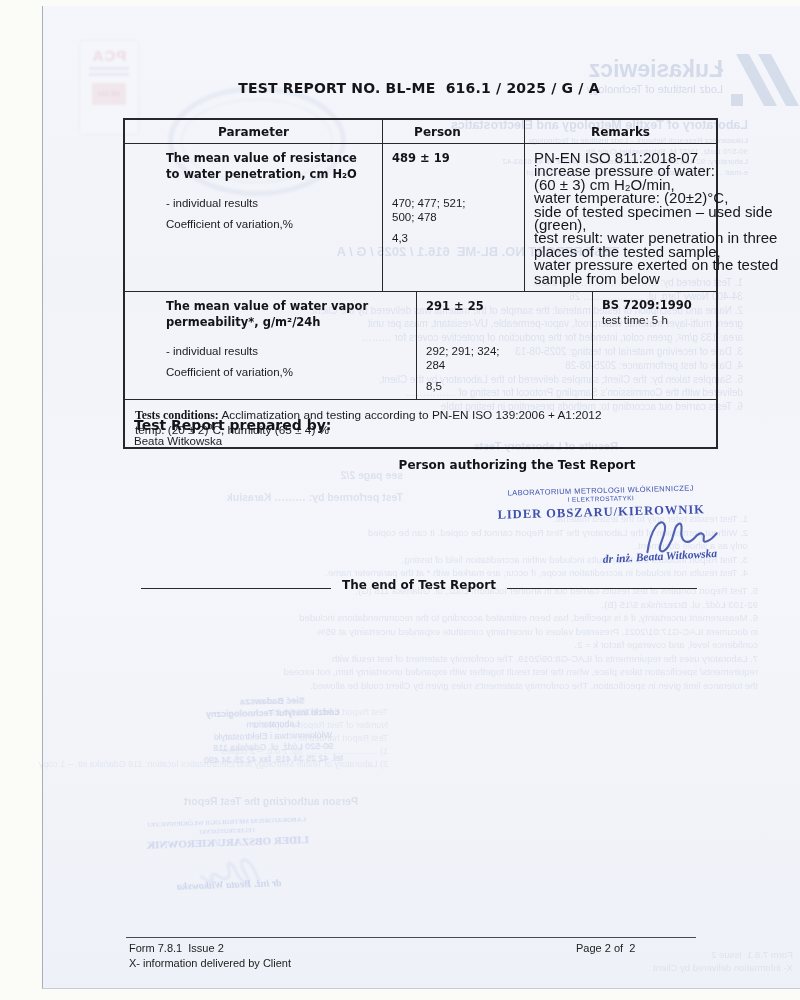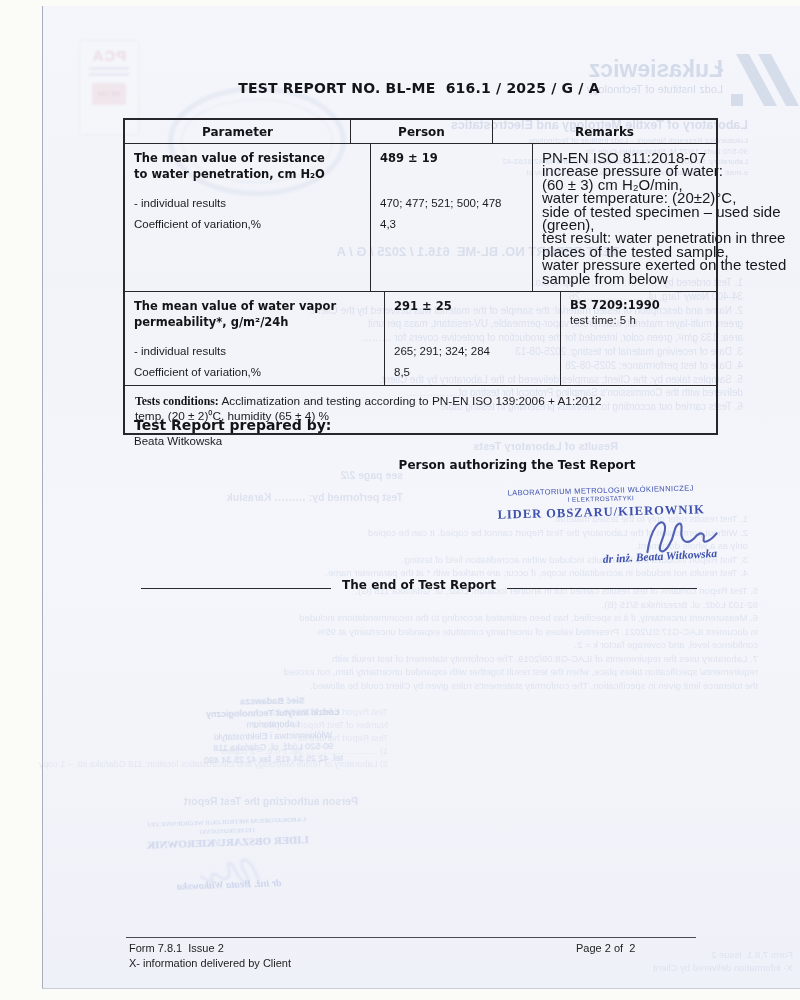--- a/index.html
+++ b/index.html
@@ -48,35 +48,35 @@
     position:absolute;left:80px;top:74px;width:592px;text-align:center;
     font-family:"DejaVu Sans",sans-serif;font-weight:bold;font-size:14px;
     white-space:pre;letter-spacing:.2px;color:#151519;
   }
   .tbl{
     position:absolute;left:80px;top:112px;width:591px;
     border:2px solid #26262b;
   }
   .trow{display:grid;grid-template-columns:225px 142px 224px;}
   .trow + .trow{border-top:1.6px solid #26262b;}
-  .tcell{padding:6px 8px 6px 9px;}
+  .tcell{padding:6px 8px 6px 9px;margin-left:32px;}
   .tcell + .tcell{border-left:1.6px solid #26262b;}
   .thead .tcell{
     text-align:center;font-family:"DejaVu Sans",sans-serif;font-weight:bold;
     font-size:12px;padding:5px 4px 4px;color:#141418;
   }
   .cell-main{min-height:46px;white-space:pre;
     font-family:"DejaVu Sans",sans-serif;font-weight:bold;font-size:11.5px;line-height:16px;color:#141418;}
   .cell-sub{font-size:11.5px;line-height:14px;}
   .cell-cv{font-size:11.5px;line-height:14px;margin-top:7px;}
   .vcell{text-align:left;}
   .remarks-pre{white-space:pre;font-size:15px;line-height:13.4px;padding-top:1px;color:#17171b;}
   .remarks-bold{font-family:"DejaVu Sans",sans-serif;font-weight:bold;font-size:11.5px;line-height:15px;color:#141418;}
   .remarks-sub{font-size:11.5px;line-height:15px;}
-  .row-h1{min-height:139px;gap:20px;}
+  .row-h1{min-height:139px;}
   .row-h2{min-height:80px;gap:34px;}
   .cond-cell{padding:8px 10px 9px;font-size:11.8px;line-height:15px;min-height:44px;box-sizing:border-box;}
   .cond-label{font-family:Liberation Serif, serif;font-weight:bold;color:#141418;}
   .prepared{position:absolute;left:91px;top:411px;}
   .prepared-label{font-family:"DejaVu Sans",sans-serif;font-weight:bold;font-size:14px;color:#141418;}
   .prepared-name{font-size:11.5px;margin-top:2px;}
   .authorizing{
     position:absolute;left:324px;top:452px;width:300px;text-align:center;
     font-family:"DejaVu Sans",sans-serif;font-weight:bold;font-size:12px;color:#141418;
   }
@@ -184,21 +184,21 @@
 
       <div class="trow row-h2">
         <div class="tcell">
           <div class="cell-main">The mean value of water vapor
 permeability*, g/m²/24h</div>
           <div class="cell-sub">- individual results</div>
           <div class="cell-cv">Coefficient of variation,%</div>
         </div>
         <div class="tcell vcell">
           <div class="cell-main">291 ± 25</div>
-          <div class="cell-sub">265; 291; 324; 284</div>
+          <div class="cell-sub">292; 291; 324; 284</div>
           <div class="cell-cv">8,5</div>
         </div>
         <div class="tcell">
           <div class="remarks-bold">BS 7209:1990</div>
           <div class="remarks-sub">test time: 5 h</div>
         </div>
       </div>
 
       <div class="trow">
         <div class="cond-cell" style="grid-column:1 / span 3">

